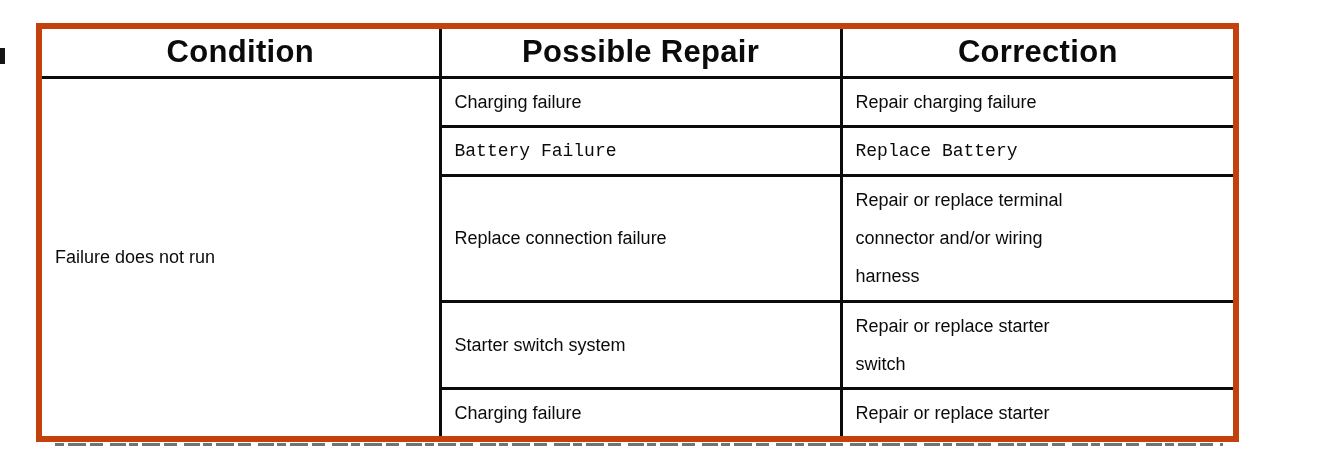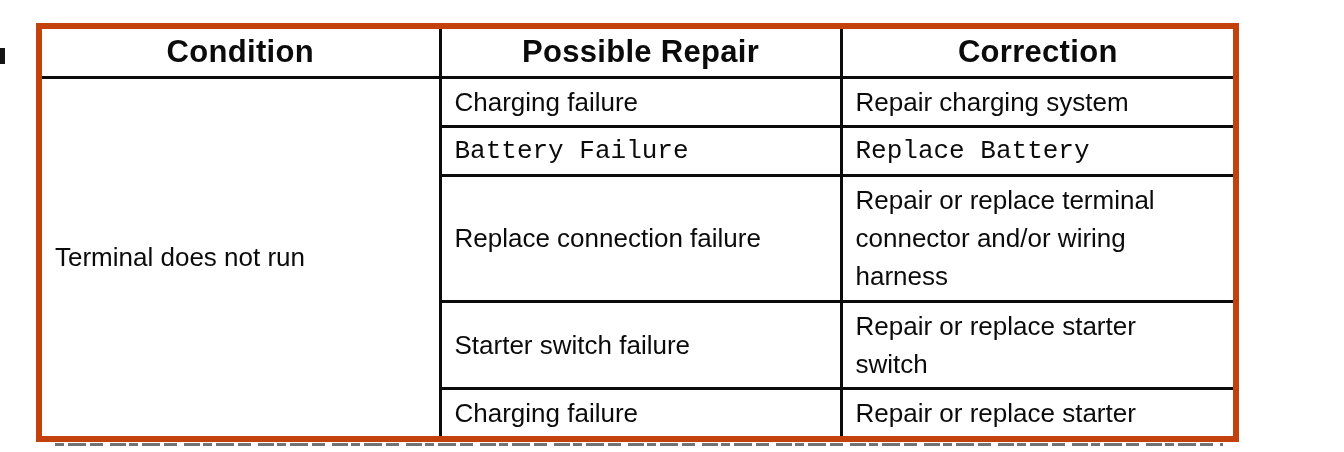--- a/index.html
+++ b/index.html
@@ -34,21 +34,21 @@
     vertical-align: middle;
     box-sizing: border-box;
   }
   th {
     font-size: 31px;
     font-weight: bold;
     text-align: center;
     letter-spacing: 0.3px;
   }
   td {
-    font-size: 26px;
+    font-size: 18px;
     font-weight: normal;
     text-align: left;
     padding: 4px 10px 4px 13px;
     line-height: 38px;
   }
   td.correction-cell { white-space: pre-line; }
   tr.h-header { height: 51px; }
   tr.h-s     { height: 48px; }
   tr.h-s2    { height: 48px; font-family: Liberation Mono, monospace; }
   tr.h-l     { height: 126px; }
@@ -85,36 +85,36 @@
     </colgroup>
     <thead>
       <tr class="h-header">
         <th>Condition</th>
         <th>Possible Repair</th>
         <th>Correction</th>
       </tr>
     </thead>
     <tbody>
       <tr class="h-s">
-        <td rowspan="5" class="condition-cell">Terminal does not run</td>
+        <td rowspan="5" class="condition-cell">Failure does not run</td>
         <td class="cause-cell">Charging failure</td>
-        <td class="correction-cell">Repair charging system</td>
+        <td class="correction-cell">Repair charging failure</td>
       </tr>
       <tr class="h-s2">
         <td class="cause-cell">Battery Failure</td>
         <td class="correction-cell">Replace Battery</td>
       </tr>
       <tr class="h-l">
         <td class="cause-cell">Replace connection failure</td>
         <td class="correction-cell">Repair or replace terminal
 connector and/or wiring
 harness</td>
       </tr>
       <tr class="h-m">
-        <td class="cause-cell">Starter switch failure</td>
+        <td class="cause-cell">Starter switch system</td>
         <td class="correction-cell">Repair or replace starter
 switch</td>
       </tr>
       <tr class="h-last">
         <td class="cause-cell">Charging failure</td>
         <td class="correction-cell">Repair or replace starter</td>
       </tr>
     </tbody>
   </table>
 </div>

